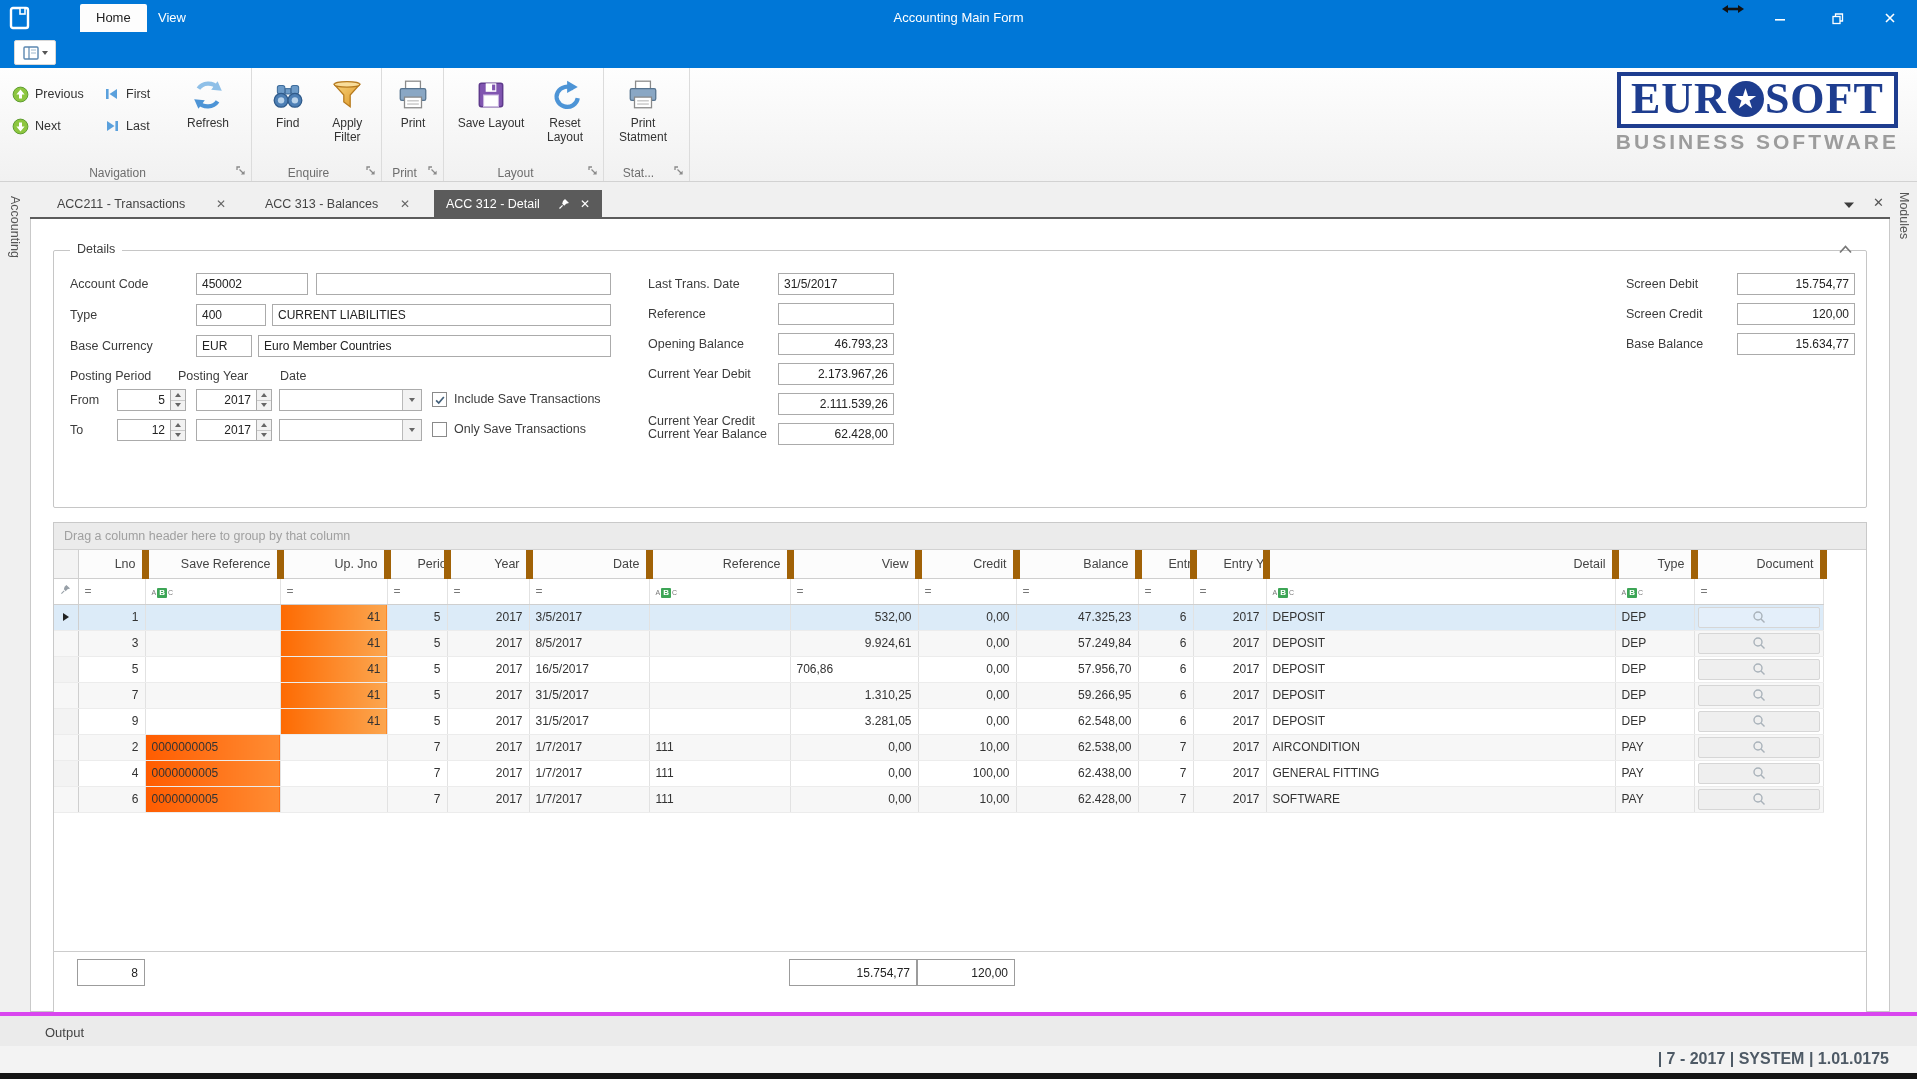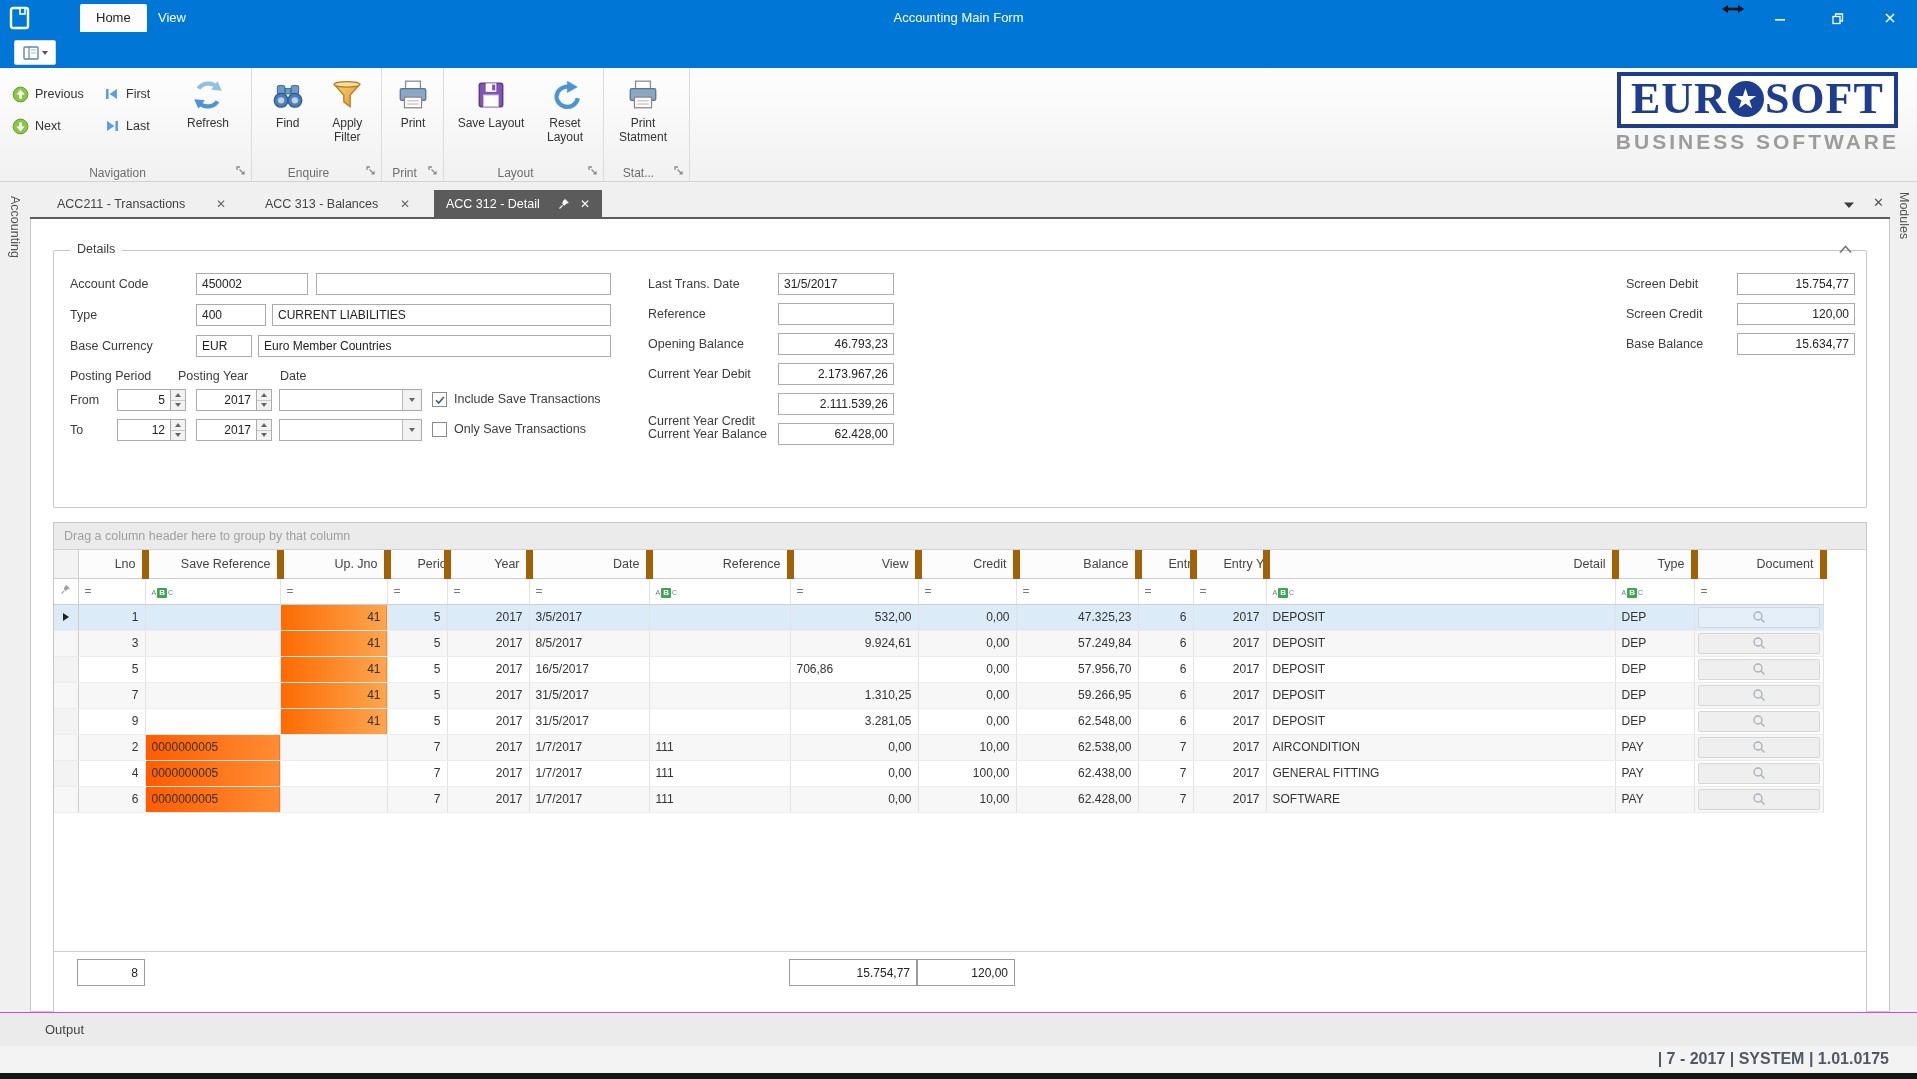--- a/index.html
+++ b/index.html
@@ -84,21 +84,21 @@
   .abc { display:inline-flex; align-items:center; line-height:1; }
   .abc i { font-style:normal; font-size:7px; color:#777; }
   .abc b { font-size:8px; color:#fff; background:#3da556; padding:1px 2px; border-radius:1px; margin:0 1px; }
   .eq { color:#777; font-size:12px; }
   .doc-btn { display:block; margin:2px 3px; height:21px; background:#efefef; border:1px solid #d6d6d6; border-radius:2px; text-align:center; line-height:19px; }
   tr.sel .doc-btn { background:#e4effa; }
   .footer-line { left:53px; top:951px; width:1814px; height:1px; background:#cccccc; }
   .sum-box { height:27px; border:1px solid #9c9c9c; background:#fff; font-size:12px; color:#222; text-align:right; padding:6px 6px 0; }
 
   
-  .outputbar { left:0; top:1012px; width:1917px; height:34px; background:#ebebeb; border-top:1px solid #d946ef; line-height:33px; padding-left:45px; font-size:13px; color:#444; }
+  .outputbar { left:0; top:1012px; width:1917px; height:34px; background:#ebebeb; border-top:4px solid #d946ef; line-height:33px; padding-left:45px; font-size:13px; color:#444; }
   .statusbar { left:0; top:1046px; width:1917px; height:27px; background:#f3f3f3; }
   .status-right { right:28px; top:1046px; height:27px; line-height:25px; font-size:16px; font-weight:bold; color:#4e5a66; }
   .bottom-edge { left:0; top:1073px; width:1917px; height:6px; background:#141414; }
 </style>
 </head>
 <body>
 
 <div class="screen">
 
   <div class="abs titlebar"></div>

